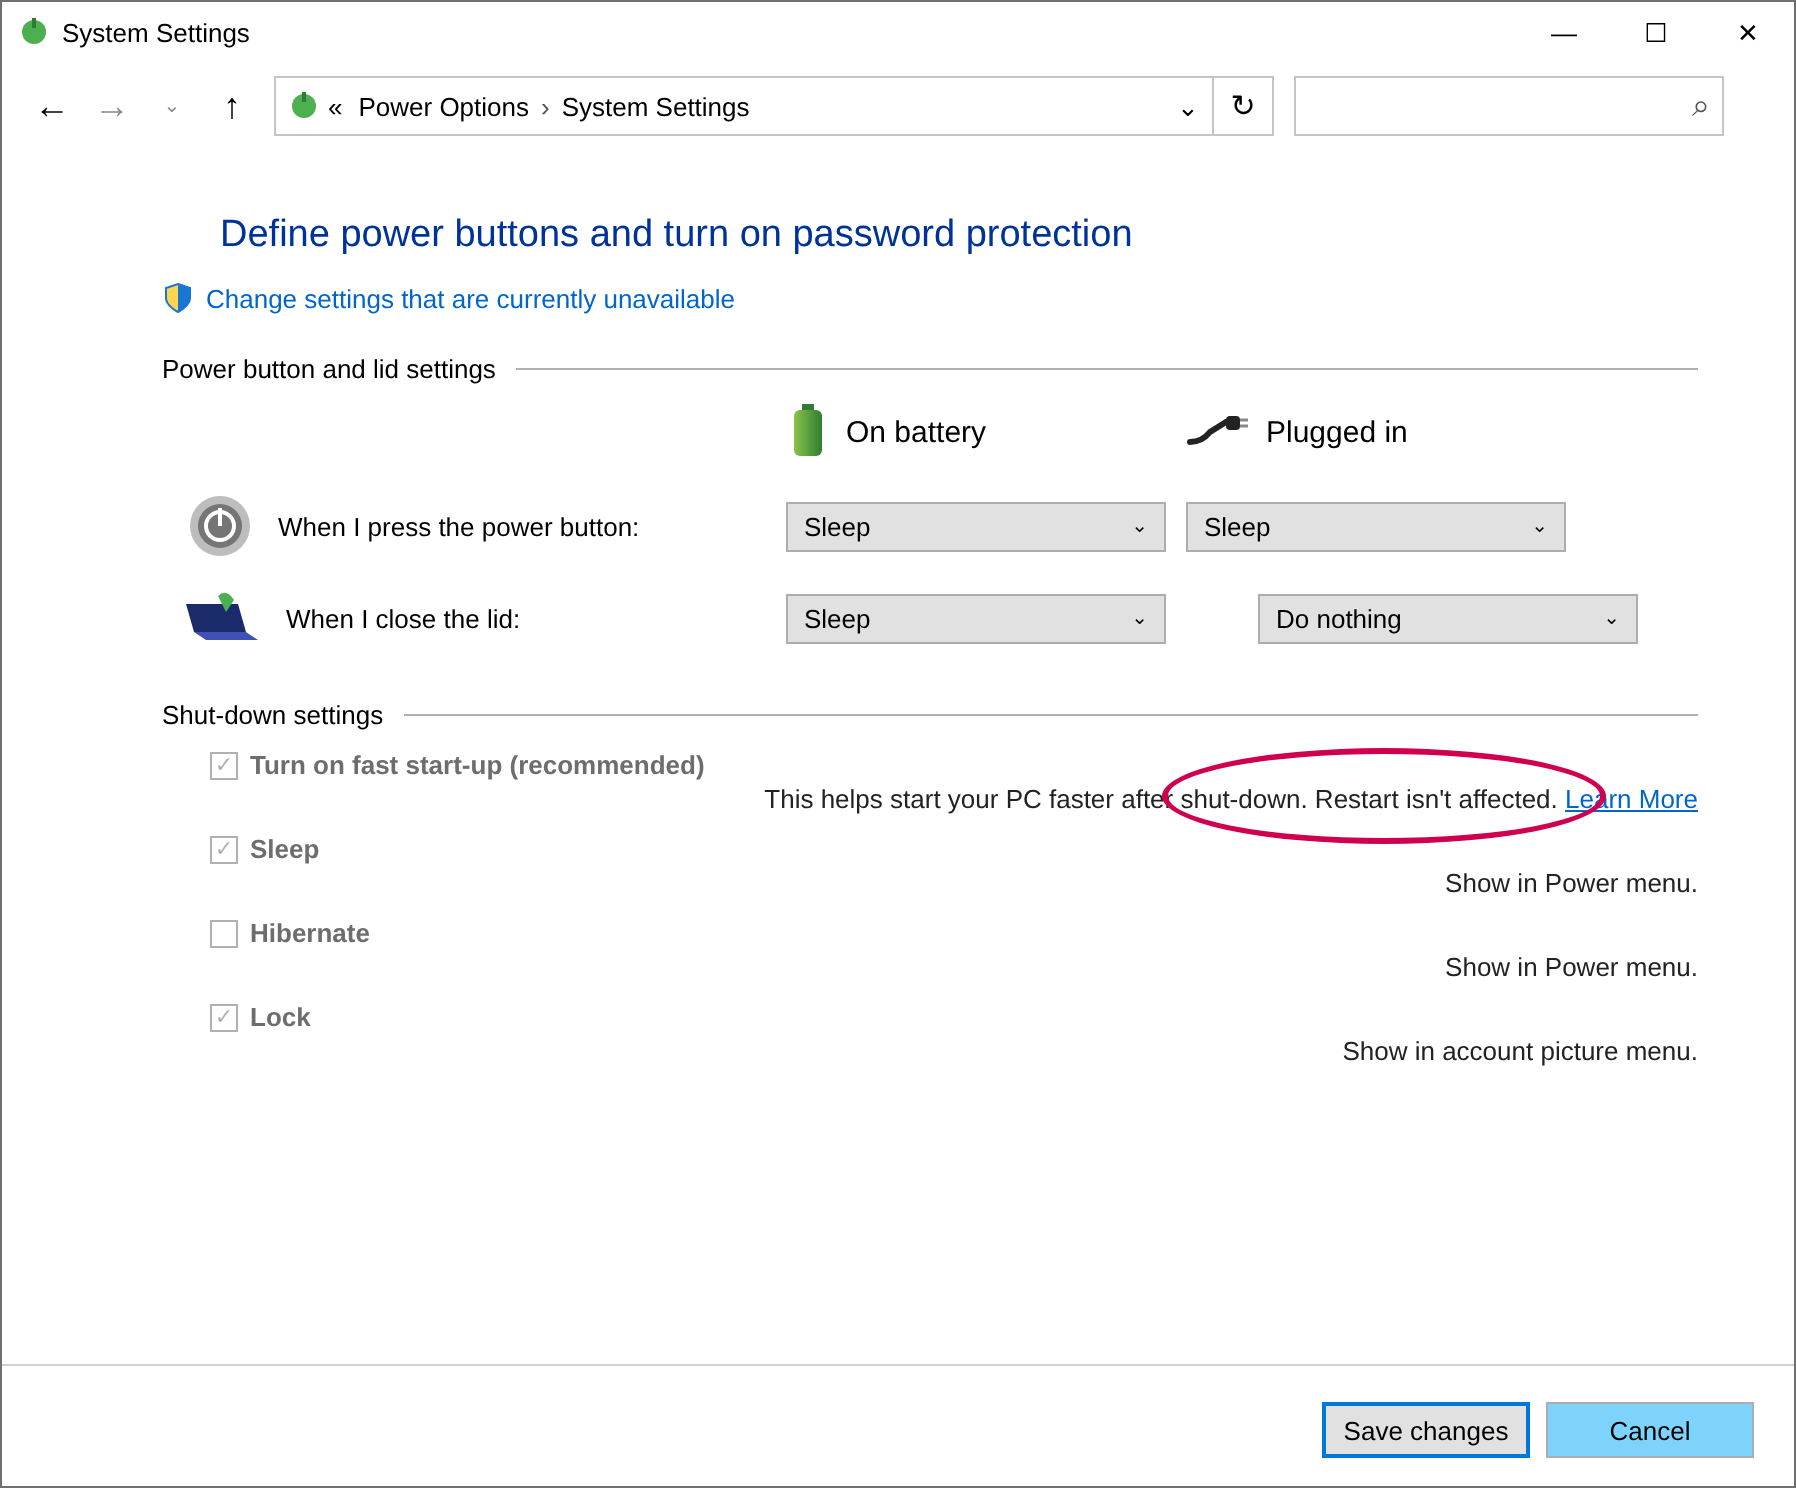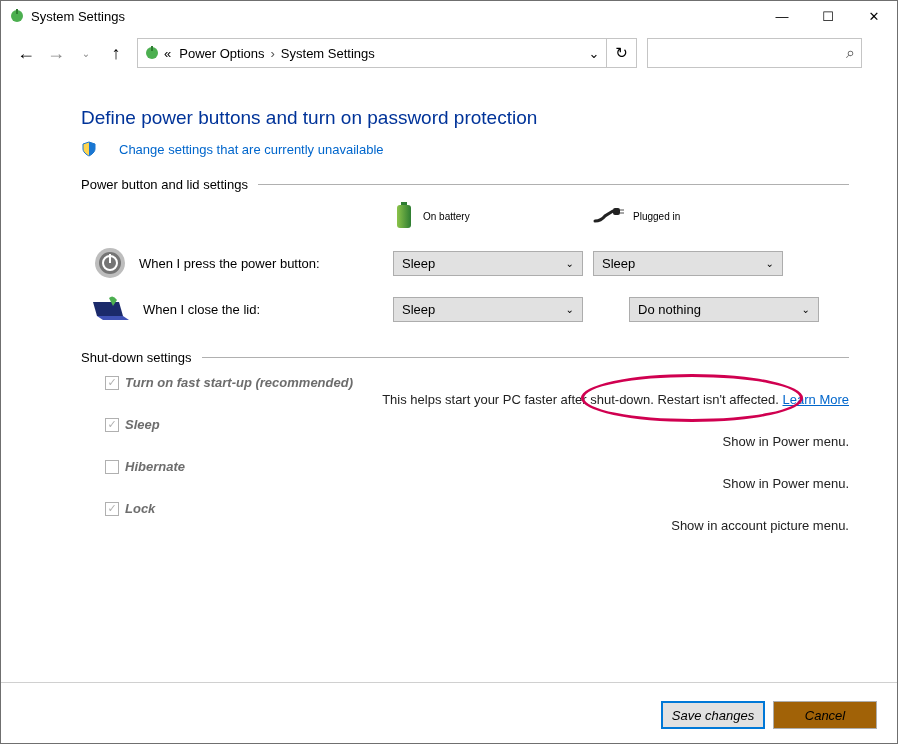--- a/index.html
+++ b/index.html
@@ -75,47 +75,47 @@
   }
   .search-box input { border:none; flex:1; outline:none; font-size:13px; font-family:inherit;}
 
   .content {
     padding:32px 48px 0 80px;
   }
   .header1 { color:#003399; font-size:19px; font-weight:400; margin:0 0 12px; }
   .header1 { color:#003399; }
   .header1 { color:#1a3f9c; }
   .header1 { color:#003399; }
-  .header1 { color:#1a3f9b; }
+  .header1 { color:#1a3f9b;margin-left:29px; }
   .header1 { color:#003399; }
   .header1 { color:#003399; }
   
   .header1 { color:#003399; }
 
   .intro { margin:0 0 14px; line-height:1.35; max-width:720px; }
   .change-link {
-    display:flex; align-items:center; gap:22px;
+    display:flex; align-items:center; gap:6px;
     margin-bottom:20px;
   }
   .change-link a { color:#0066cc; text-decoration:none; cursor:pointer; }
 
   .section-title {
     display:flex; align-items:center; gap:10px; margin:6px 0 10px;
     font-size:13px;
   }
   .section-title .line { flex:1; height:1px; background:#b0b0b0; }
 
   .columns {
     display:grid;
     grid-template-columns: 300px 200px 200px;
     align-items:center;
     row-gap:16px;
     margin-left:12px;
   }
-  .col-head { display:flex; align-items:center; gap:8px; font-size:10px; }
+  .col-head { display:flex; align-items:center; gap:8px; font-size:15px; }
   .row-label { display:flex; align-items:center; gap:12px; }
   .dropdown {
     height:25px;
     background:#e1e1e1;
     border:1px solid #adadad;
     display:flex; align-items:center;
     padding:0 8px;
     width:190px;
     font-size:13px;
     cursor:pointer;
@@ -132,36 +132,36 @@
 
   .shutdown { margin-top:28px;text-align:right; }
   .check-item { margin:4px 0 2px 24px; }
   .check-item .cb-row { display:flex; align-items:center; gap:6px;}
   .check-item .cb {
     width:14px; height:14px; border:1px solid #b0b0b0;
     display:flex; align-items:center; justify-content:center;
     font-size:11px; color:#b0b0b0;
   }
   .check-item.disabled .cb { color:#b0b0b0; }
-  .check-item.disabled .lbl { color:#6d6d6d; font-weight:bold;font-style:italic; }
+  .check-item.disabled .lbl { color:#6d6d6d; font-weight:bold; }
   .check-item .lbl { font-weight:bold; color:#6d6d6d; }
   .check-item .desc { margin:2px 0 10px 20px; color:#222; font-size:13px; }
   .check-item .desc a { color:#0066cc; text-decoration:underline; cursor:pointer; }
 
   .footer-line {
     position:absolute; left:0; right:0; bottom:60px;
     border-top:1px solid #d0d0d0;
   }
   .footer {
     position:absolute; right:20px; bottom:14px;
-    display:flex; gap:8px;font-style:italic;
+    display:flex; gap:8px;
   }
   .btn {
     min-width:104px; height:28px;
-    background:#a16207; border:1px solid #adadad;
+    background:#7dd3fc; border:1px solid #adadad;
     font-size:13px; font-family:inherit;
     display:flex; align-items:center; justify-content:center;
     cursor:pointer;
   }
   .btn.primary { border:2px solid #0078d7; background:#e1e1e1; }
 
   
   svg { display:block; }
 </style>
 </head>

